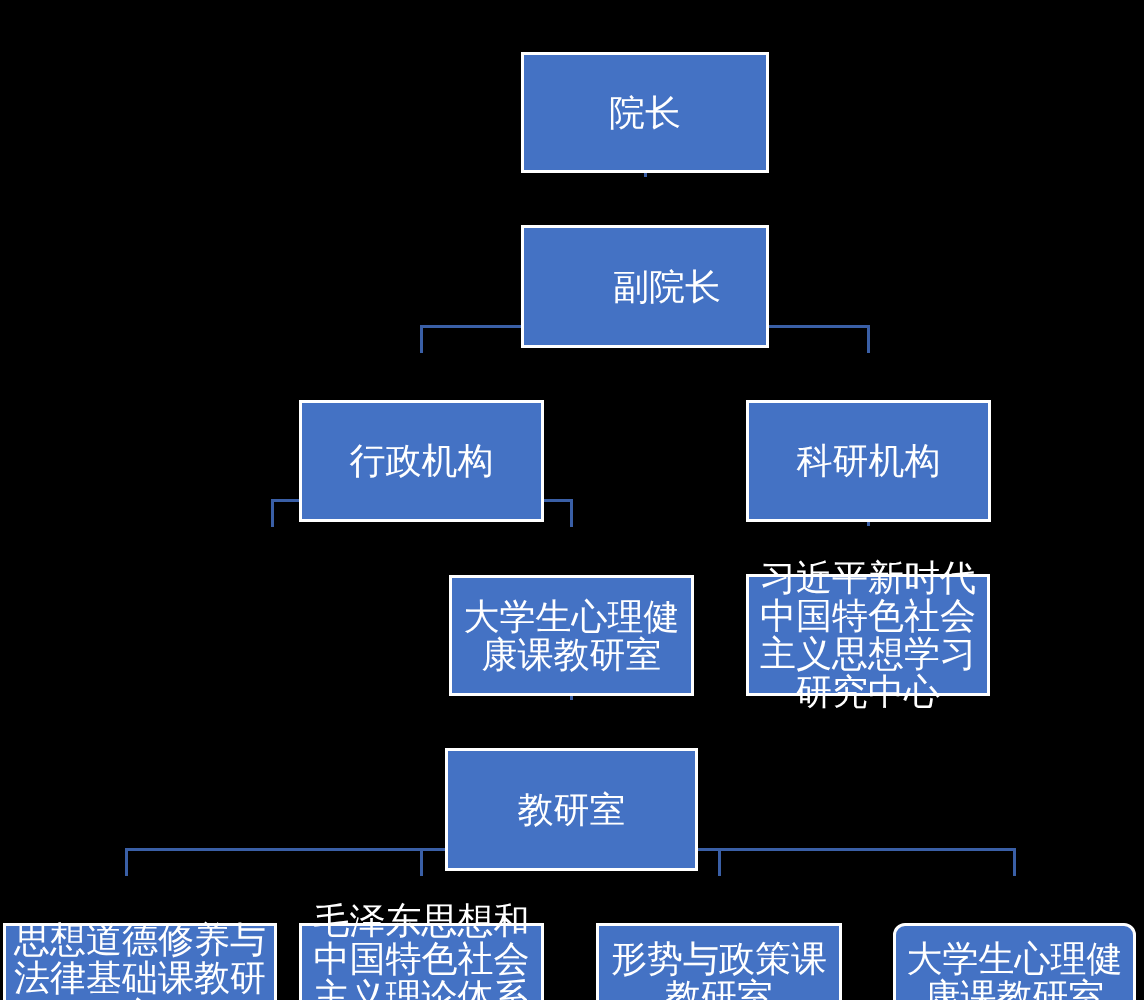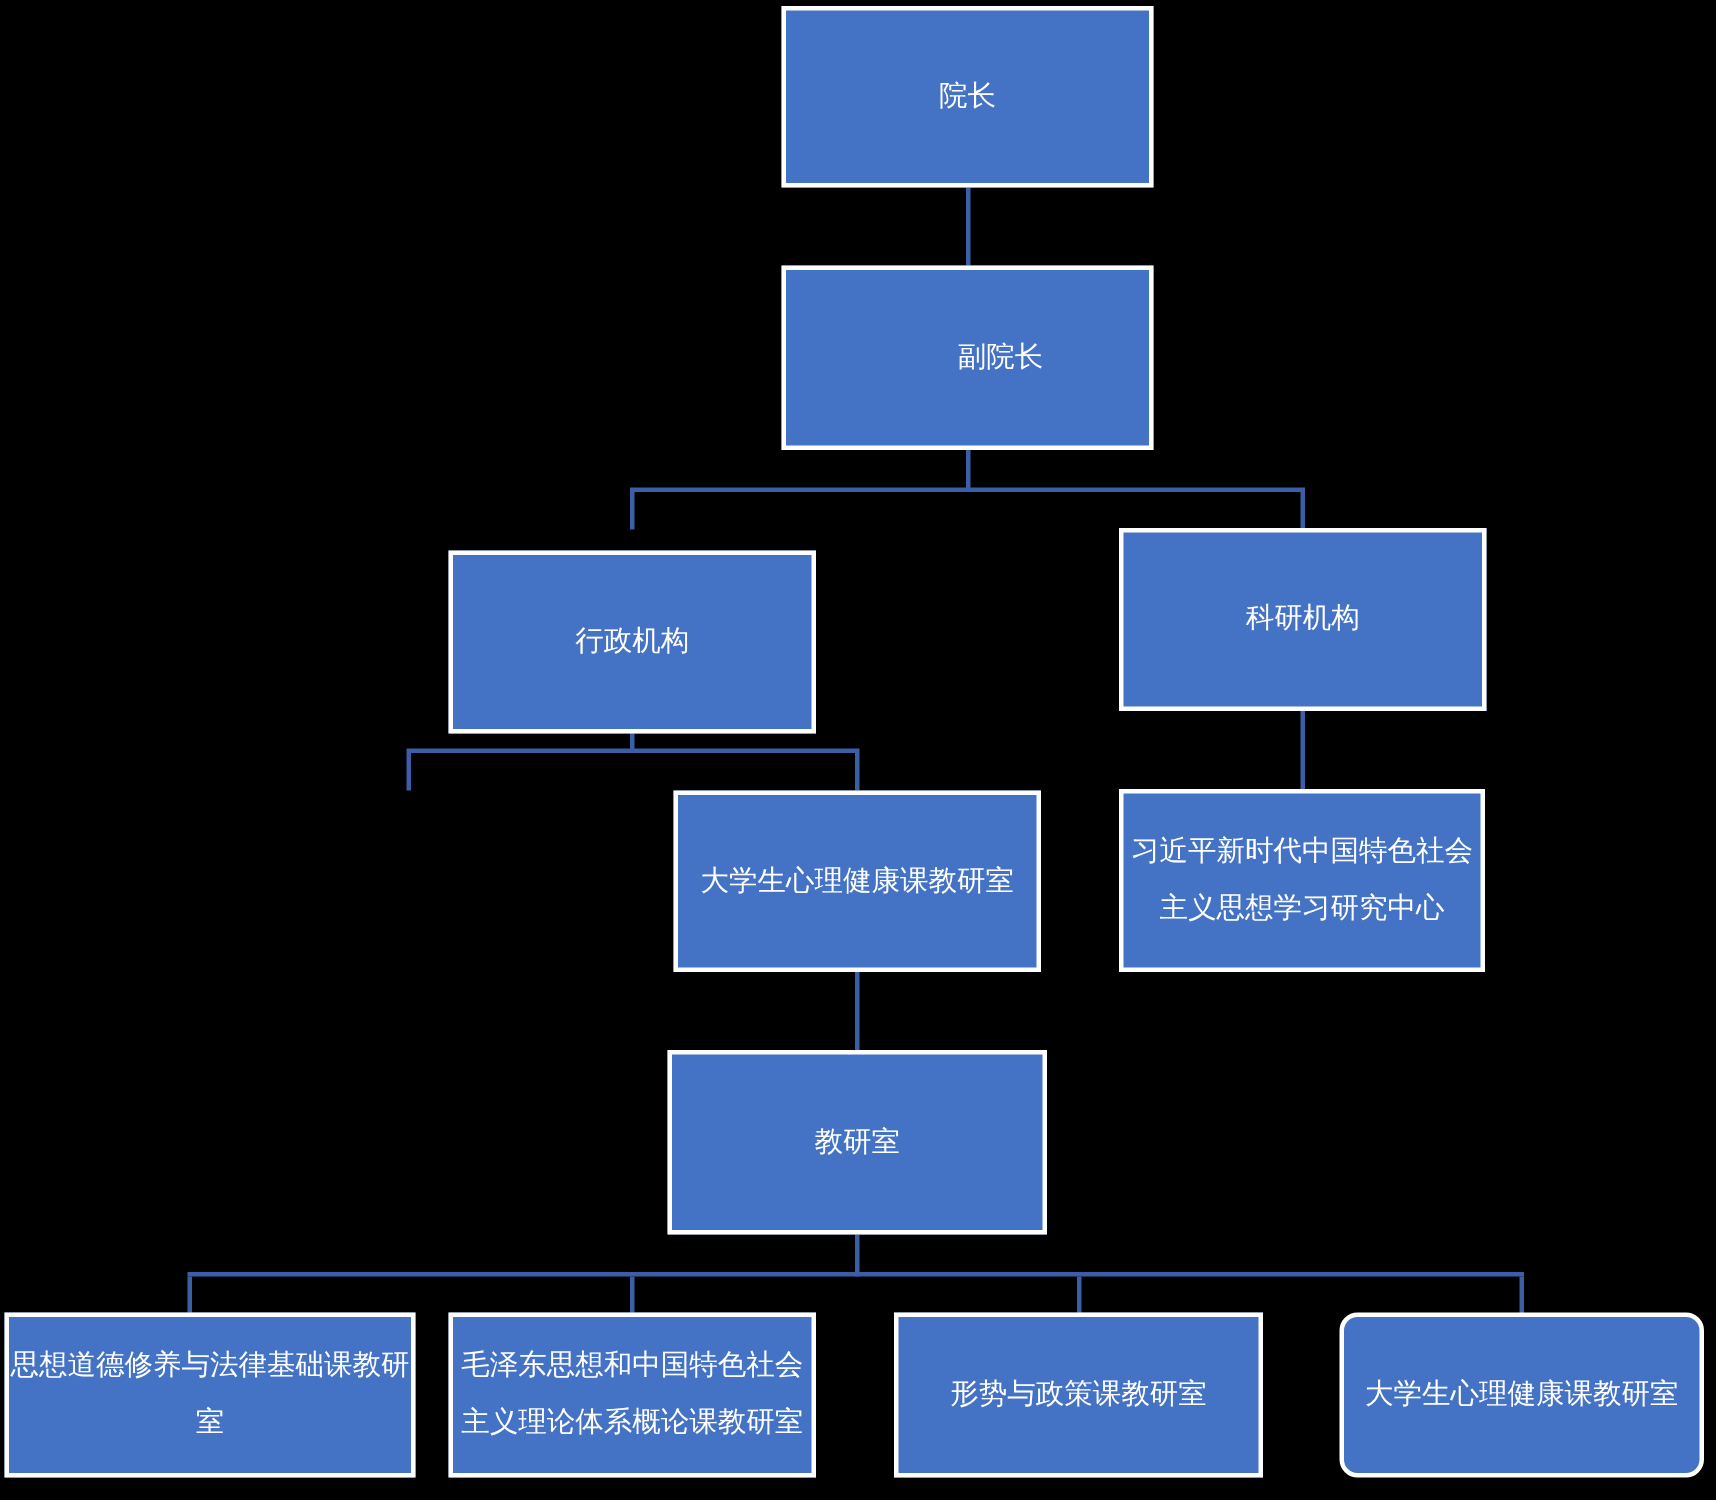--- a/index.html
+++ b/index.html
@@ -22,23 +22,24 @@
   .node {
     position: absolute;
     box-sizing: border-box;
     background: var(--node-fill, #4472C4);
     border: 3px solid var(--node-border, #FFFFFF);
     color: var(--node-text, #FFFFFF);
     display: flex;
     align-items: center;
     justify-content: center;
     text-align: center;
-    font-size: 19px;
+    font-size: 36px;
     line-height: 38px;
     letter-spacing: 0;
+    margin-top: 48px;
   }
   .node .label {
     display: block;
     width: 100%;
   }
   .connector {
     position: absolute;
     background: var(--connector, #3A5FA6);
   }
 </style>
@@ -65,21 +66,21 @@
       <div class="connector" style="left: 718px; top: 851px; width: 3px; height: 25px;"></div>
       <div class="connector" style="left: 1013px; top: 851px; width: 3px; height: 25px;"></div>
     </div>
   <div class="layer" id="node-layer">
       <div class="node" style="left: 521px; top: 4px; width: 248px; height: 121px;">
         <span class="label">院长</span>
       </div>
       <div class="node" style="left: 521px; top: 177px; width: 248px; height: 123px; padding-left: 44px;">
         <span class="label">副院长</span>
       </div>
-      <div class="node" style="left: 299px; top: 367px; width: 245px; height: 122px; text-align: center;">
+      <div class="node" style="left: 299px; top: 352px; width: 245px; height: 122px; text-align: center;">
         <span class="label">行政机构</span>
       </div>
       <div class="node" style="left: 746px; top: 352px; width: 245px; height: 122px;">
         <span class="label">科研机构</span>
       </div>
       <div class="node" style="left: 449px; top: 527px; width: 245px; height: 121px;">
         <span class="label">大学生心理健康课教研室</span>
       </div>
       <div class="node" style="left: 746px; top: 526px; width: 244px; height: 122px;">
         <span class="label">习近平新时代中国特色社会主义思想学习研究中心</span>

